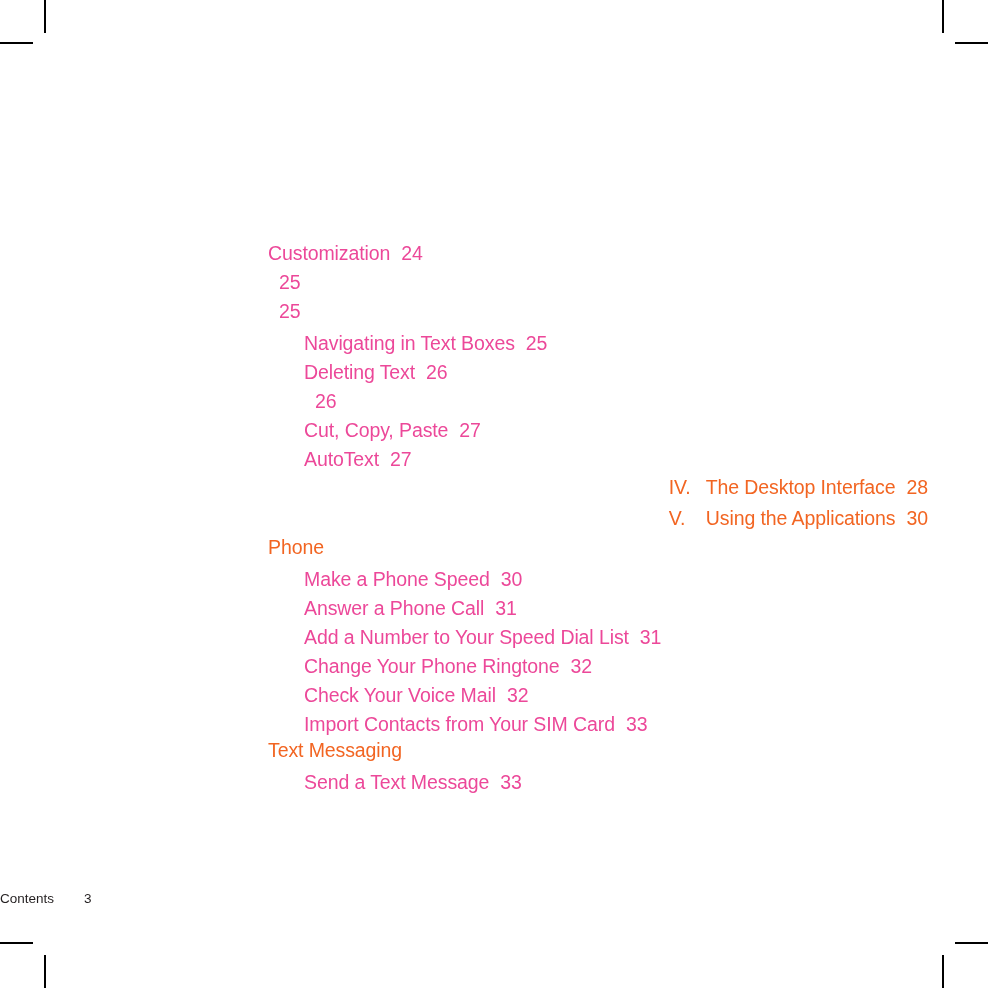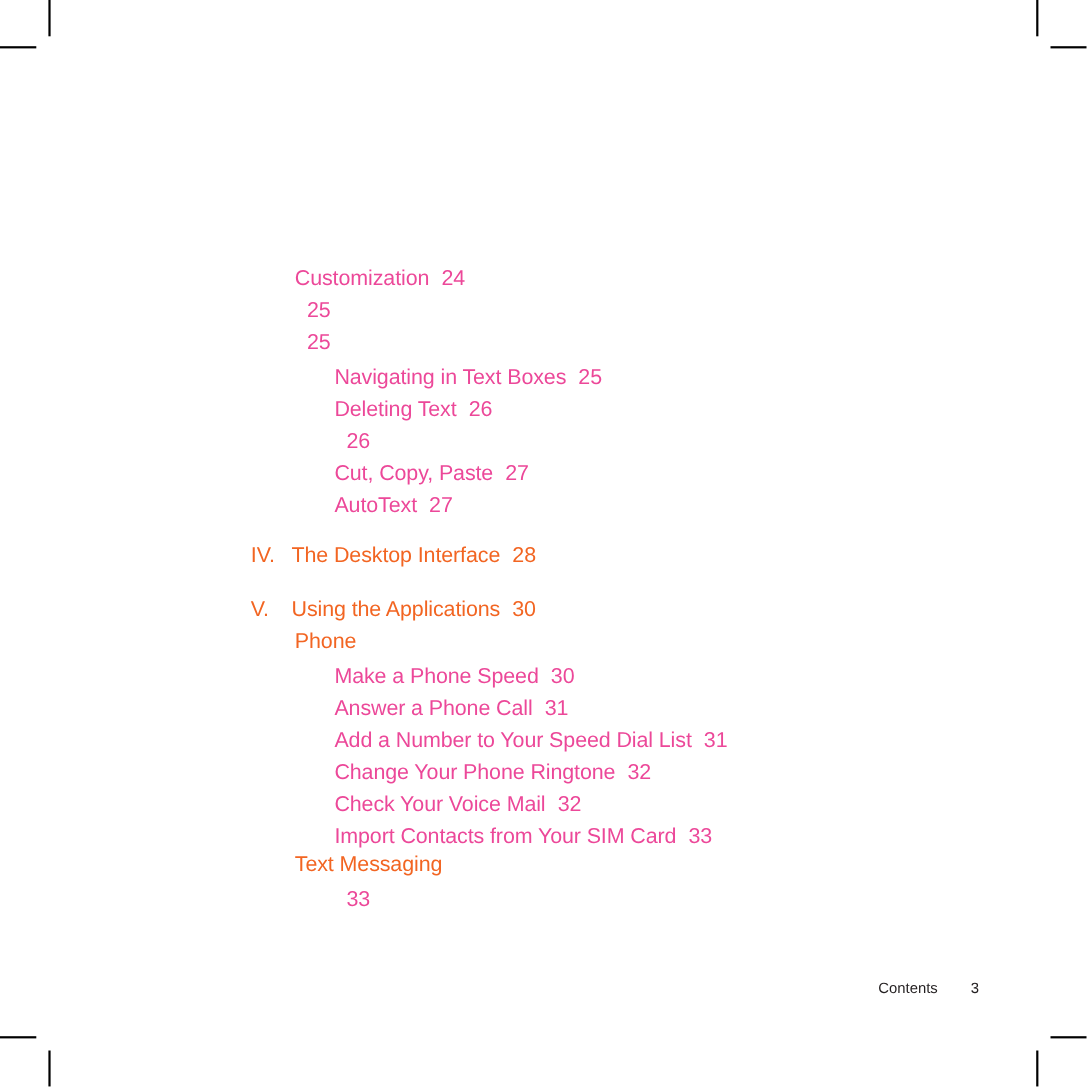--- a/index.html
+++ b/index.html
@@ -71,29 +71,29 @@
     flex: 0 0 37px;
   }
 
   .label { }
 
   .num {
     padding-left: 11px;
   }
 
   
-  .gap-before { margin-top: 20px; }
+  .gap-before { margin-top: 2px; justify-content: flex-end; }
 
   
   #footer {
     position: absolute;
     left: 0;
     top: 891px;
     width: 890px;
-    text-align: right;
+    text-align: left;
     color: #231f20;
     font-size: 13.5px;
     white-space: nowrap;
   }
   #footer .folio { padding-left: 30px; }
 </style>
 </head>
 <body>
 
 <div id="page">
@@ -171,20 +171,21 @@
         <span class="num">32</span>
       </div>
       <div class="toc-row lvl-2">
         <span class="label">Import Contacts from Your SIM Card</span>
         <span class="num">33</span>
       </div>
       <div class="toc-row lvl-1 accent">
         <span class="label">Text Messaging</span>
       </div>
       <div class="toc-row lvl-2">
+        <span class="label">Send a Text Message</span>
         <span class="num">33</span>
       </div>
     </div>
 
   <div id="footer">
     <span>Contents</span><span class="folio">3</span>
   </div>
 
 </div>
 

